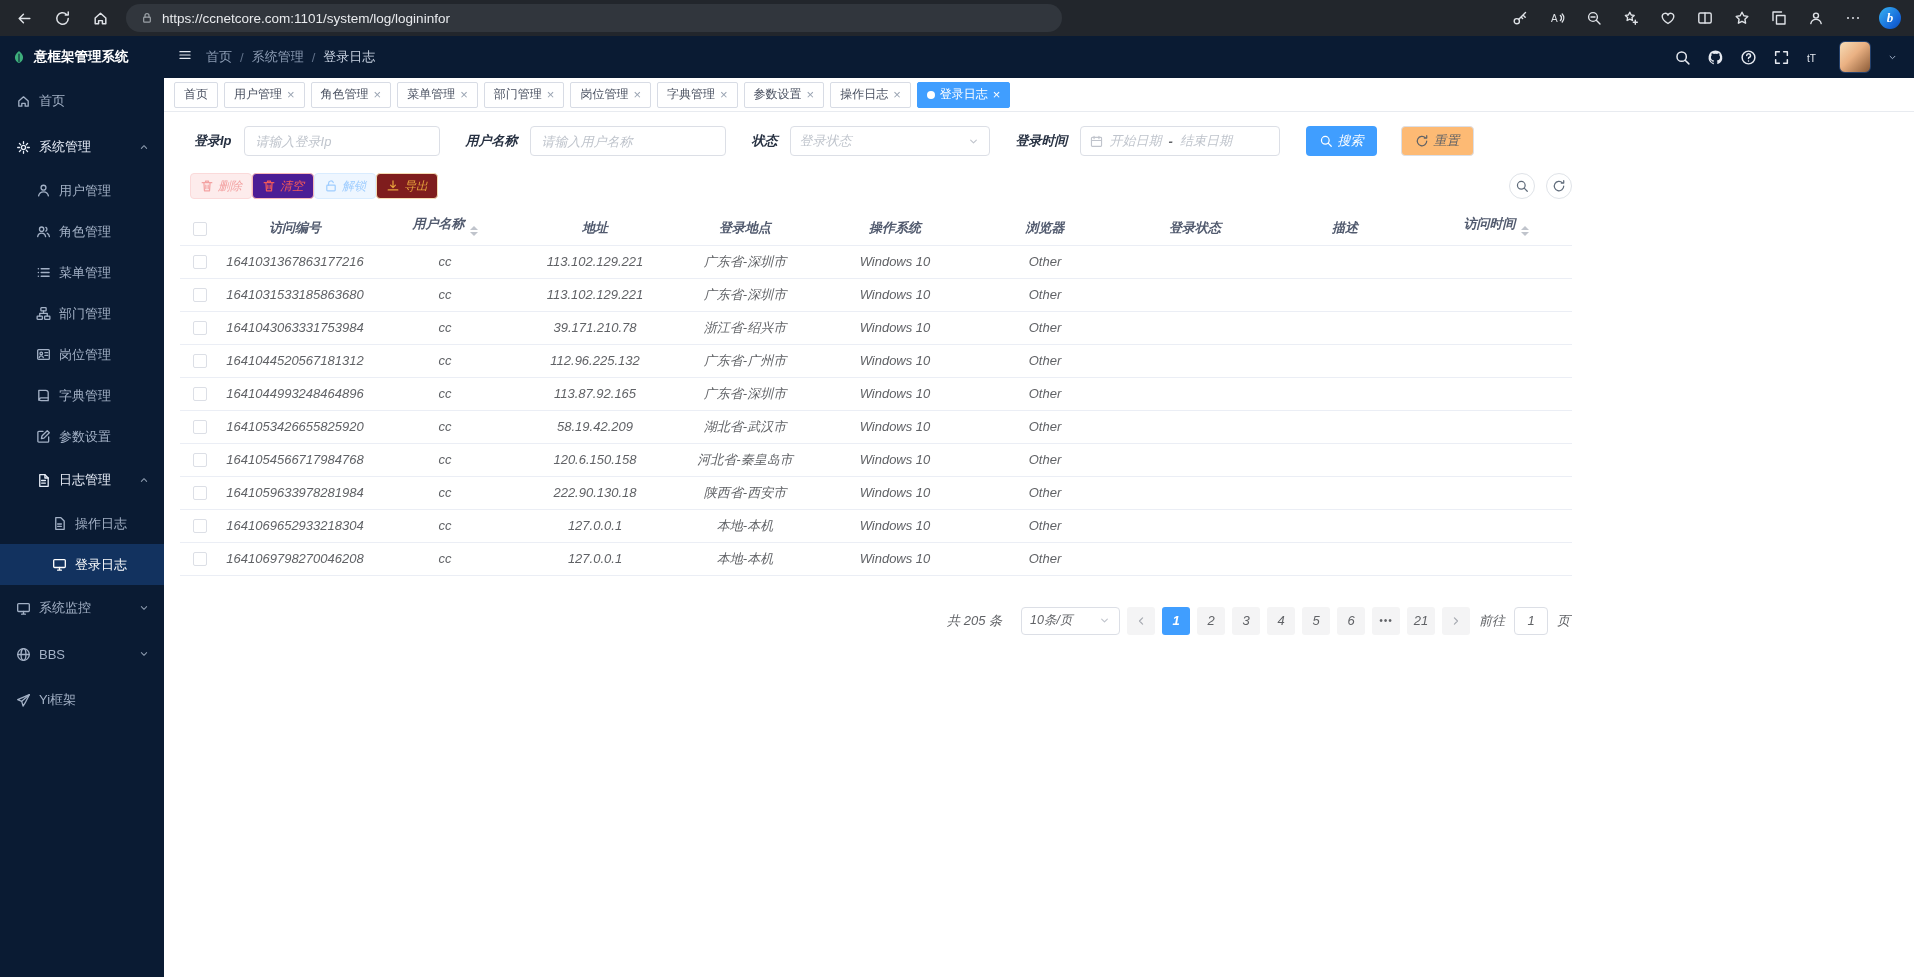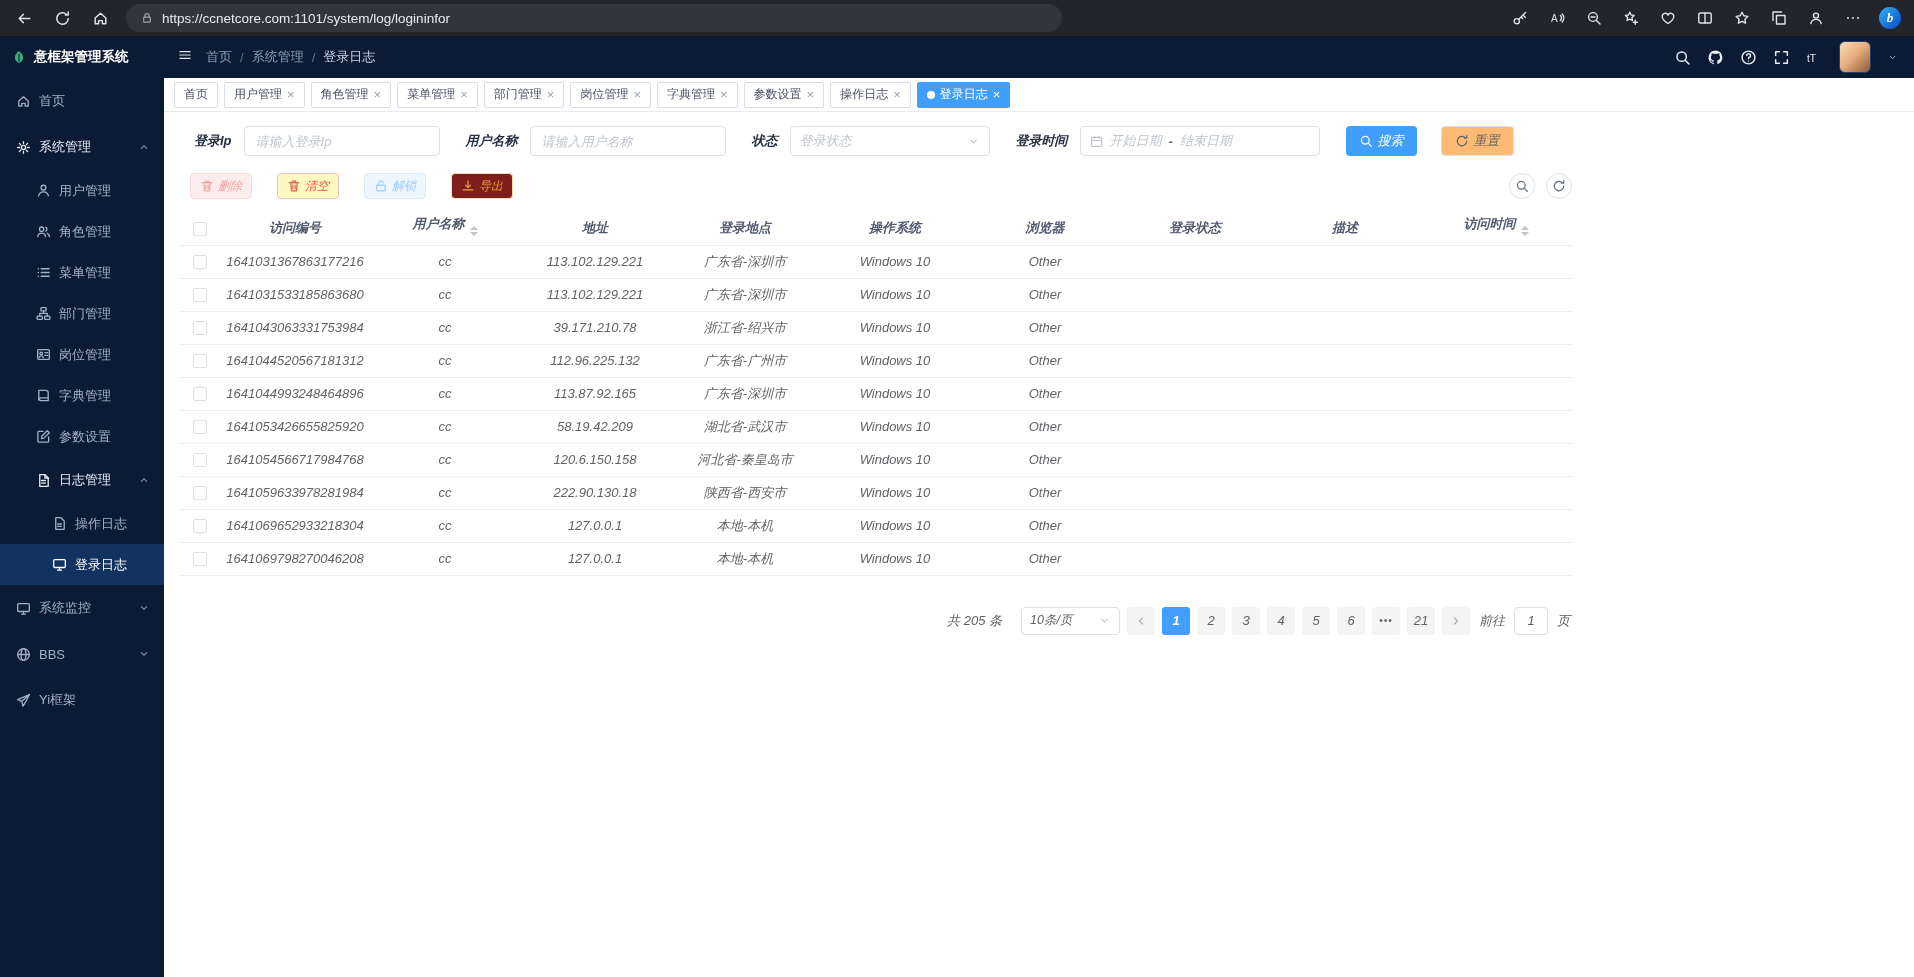--- a/index.html
+++ b/index.html
@@ -65,31 +65,31 @@
   .container { width:1392px;font-style:italic; }
 
   .filter-row { margin:14px 0 0 14px; display:flex; align-items:center; }
   .f-group { display:flex; align-items:center; margin-right:26px; }
   .f-label { font-size:13px; font-weight:700; color:#273142; margin-right:12px; white-space:nowrap; }
   .f-input { width:196px; height:30px; border:1px solid #dcdfe6; border-radius:4px; padding:0 11px; font-size:13px; color:#1d4ed8; }
   .f-input::placeholder { color:#bfc4cc; }
   .select, .daterange { height:30px; border:1px solid #dcdfe6; border-radius:4px; display:flex; align-items:center; padding:0 9px; font-size:13px; color:#bfc4cc; background:#fff; cursor:pointer; }
   .select { width:200px; }
   .select .chev { margin-left:auto; color:#c0c4cc; }
-  .daterange { width:240px; gap:7px; }
+  .daterange { width:200px; gap:7px; }
   .daterange .cal { color:#c0c4cc; }
   .daterange .sep { color:#606266; font-weight:700; }
   .btn { height:30px; border-radius:4px; display:flex; align-items:center; gap:5px; font-size:13px; padding:0 13px;text-align:center; }
   .btn-primary { background:#409eff; color:#fff; margin-right:24px; }
   .btn-plain { background:#fdba74; border:1px solid #dcdfe6; color:#606266; }
 
   .toolbar-row { margin:17px 0 0 10px; display:flex; align-items:center; }
-  .tb { height:26px; padding:0 9px; font-size:12px; border-radius:4px; display:flex; align-items:center; gap:4px; margin-right:25px; border:1px solid transparent; }
+  .tb { height:26px; padding:0 9px; font-size:12px; border-radius:4px; display:flex; align-items:center; gap:4px; border:1px solid transparent; }
   .tb-delete { background:#fdecec; border-color:#fbdada; color:#f3a2a2; cursor:not-allowed; }
-  .tb-clear  { background:#fef9c3; border-color:#f8b9b9; color:#f25a5a;align-items:center; }
+  .tb-clear  { background:#4c1d95; border-color:#f8b9b9; color:#f25a5a;align-items:center; }
   .tb-unlock { background:#eef6ff; border-color:#d9ecff; color:#9fcdff; cursor:not-allowed; }
   .tb-export { background:#7f1d1d; border-color:#f5ddb4; color:#e6a23c; }
   .tool-right { margin-left:auto; display:flex; align-items:center; gap:11px; }
   .circle-btn { width:26px; height:26px; border:1px solid #dfe3e8; border-radius:50%; display:flex; align-items:center; justify-content:center; color:#5f6b7a; background:#fff; }
 
   table { border-collapse:collapse; table-layout:fixed; width:1392px; margin-top:12px; }
   th, td { text-align:center; overflow:hidden; white-space:nowrap; }
   th { height:34px; font-size:13px; font-weight:700; color:#515a6e; border-bottom:1px solid #ebeef5; }
   td { height:33px; font-size:13px; color:#606266; border-bottom:1px solid #ebeef5; }
   .cb { width:14px; height:14px; border:1px solid #dcdfe6; border-radius:2px; background:#fff; display:inline-block; vertical-align:middle; cursor:pointer; }

